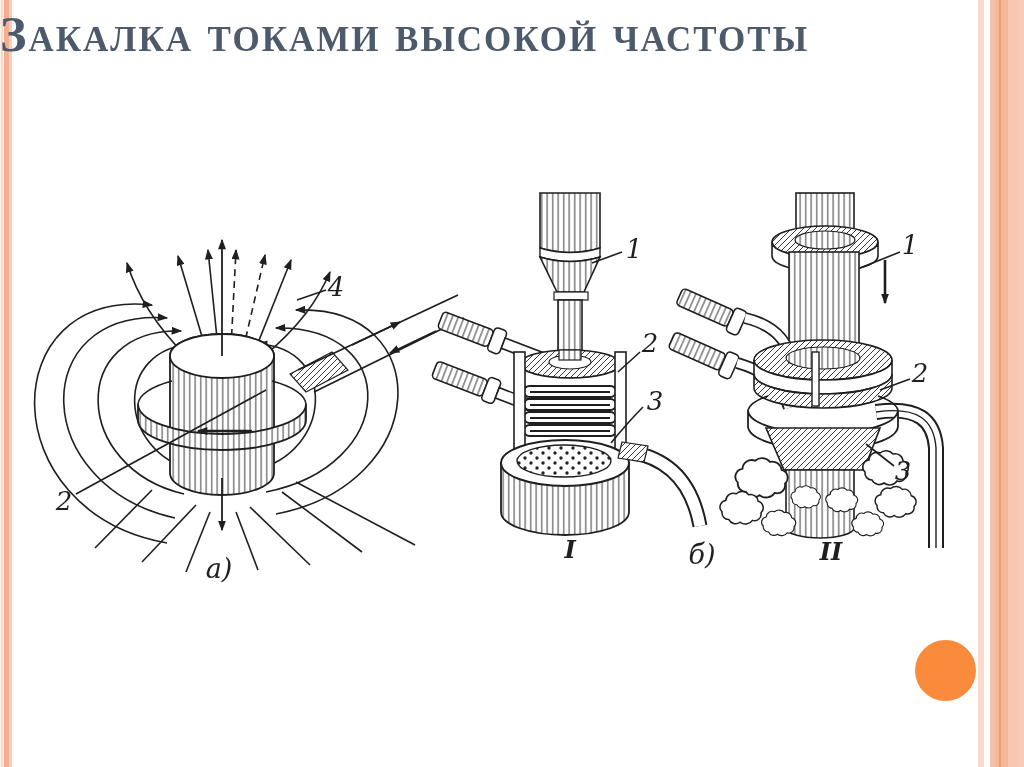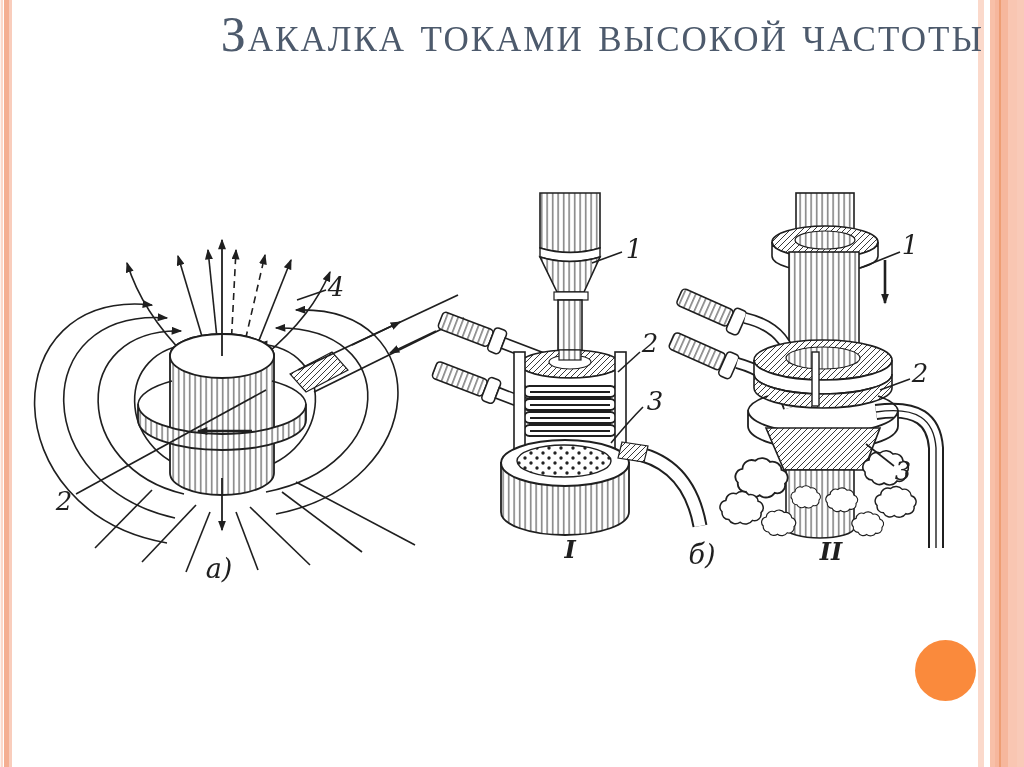--- a/index.html
+++ b/index.html
@@ -7,22 +7,22 @@
          font-family:"Liberation Serif",serif;}
   .border-left{position:absolute;left:0;top:0;width:13px;height:767px;
     background:linear-gradient(to right,#fdf1ec 0 1px,#fbd9cb 1px 3px,#ffffff 3px 4px,
       #f4af92 4px 9px,#f9cdbc 9px 12px,#ffffff 12px 13px);}
   .border-right{position:absolute;right:0;top:0;width:49px;height:767px;
     background:linear-gradient(to right,#ffffff 0 3px,#fbd9cb 3px 9px,#ffffff 9px 15px,
       #f8c0a8 15px 20px,#f6b79d 20px 24px,#ee9e74 24px 26px,#f6b79d 26px 33px,
       #f9c6b2 33px 42px,#f9cab8 42px 49px);}
   .accent-circle{position:absolute;left:915px;top:640px;width:61px;height:61px;
     border-radius:50%;background:var(--accent-circle,#fa8a3c);}
-  .title{position:absolute;top:8px;left:0;right:40px;margin:0;text-align:right;
-    font-weight:normal;font-variant:small-caps;letter-spacing:2px;
+  .title{position:absolute;top:8px;left:0;right:40px;margin:0;text-align:left;
+    font-weight:bold;font-variant:small-caps;letter-spacing:2px;
     font-size:50px;line-height:1.04;color:var(--title-text,#4d5a6c);}
   .title span{display:block;}
   svg.diagram{position:absolute;left:0;top:0;}
   svg.diagram{color:var(--ink,#1f1f1f);}
   .ln{stroke:currentColor;stroke-width:1.6;fill:none;}
   .ln2{stroke:currentColor;stroke-width:1.8;fill:none;}
   .lbl{font:italic 26px "DejaVu Serif",serif;fill:currentColor;}
   .cap{font:italic 27px "DejaVu Serif",serif;fill:currentColor;}
   .rom{font:italic 24px "DejaVu Serif",serif;font-weight:bold;fill:currentColor;}
 </style>

